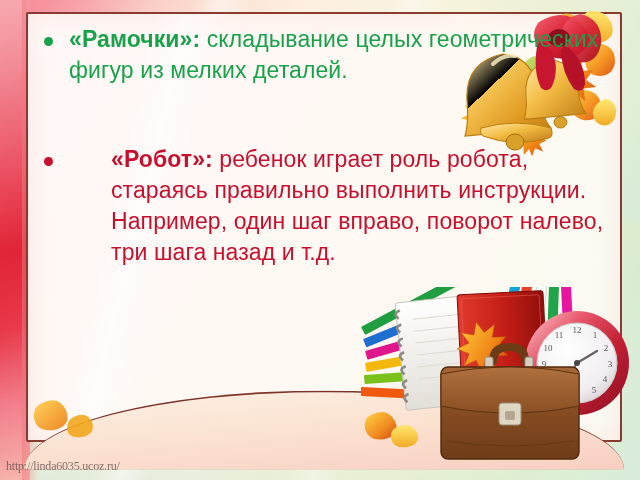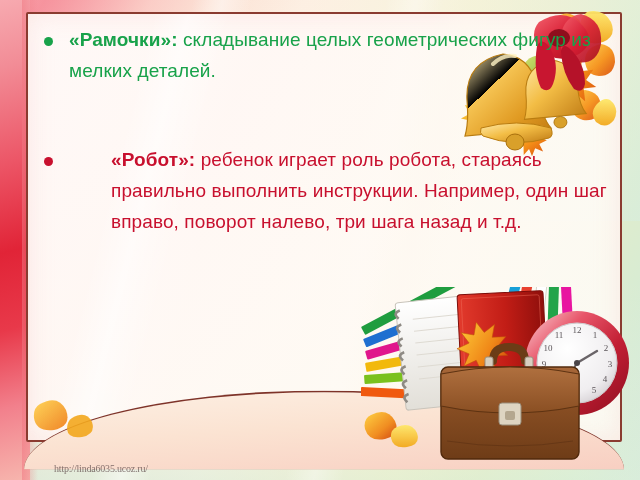--- a/index.html
+++ b/index.html
@@ -159,21 +159,21 @@
     height: 9px;
     border-radius: 50%;
     margin-top: 13px;
     margin-right: 16px;
   }
   .dot-green { background: #18a24a; }
   .dot-red   { background: #c8102e; }
 
   .para {
     flex: 1 1 auto;
-    font-size: 19px;
+    font-size: 23px;
     line-height: 31px;
     letter-spacing: 0.1px;
   }
   .para-green { color: #18a24a; }
   .para-red   { color: #c8102e; }
   .para b { font-weight: bold; }
 
   
   .decor { position: absolute; z-index: 30; pointer-events: none; }
 
@@ -199,26 +199,25 @@
     height: 80px;
   }
 
   
   .watermark {
     position: absolute;
     left: 6px;
     bottom: 6px;
     z-index: 60;
     font-family: "Liberation Serif", serif;
-    font-size: 10px;
+    font-size: 12px;
     color: #5d4a4a;
     opacity: 0.75;
     letter-spacing: -0.2px;
     white-space: nowrap;
-    margin-left: 48px;
   }
 </style>
 </head>
 <body>
 
 <div class="slide">
 
   <div class="bg-base"></div>
   <div class="bg-wash-top"></div>
   <div class="bg-wash-bottom"></div>

